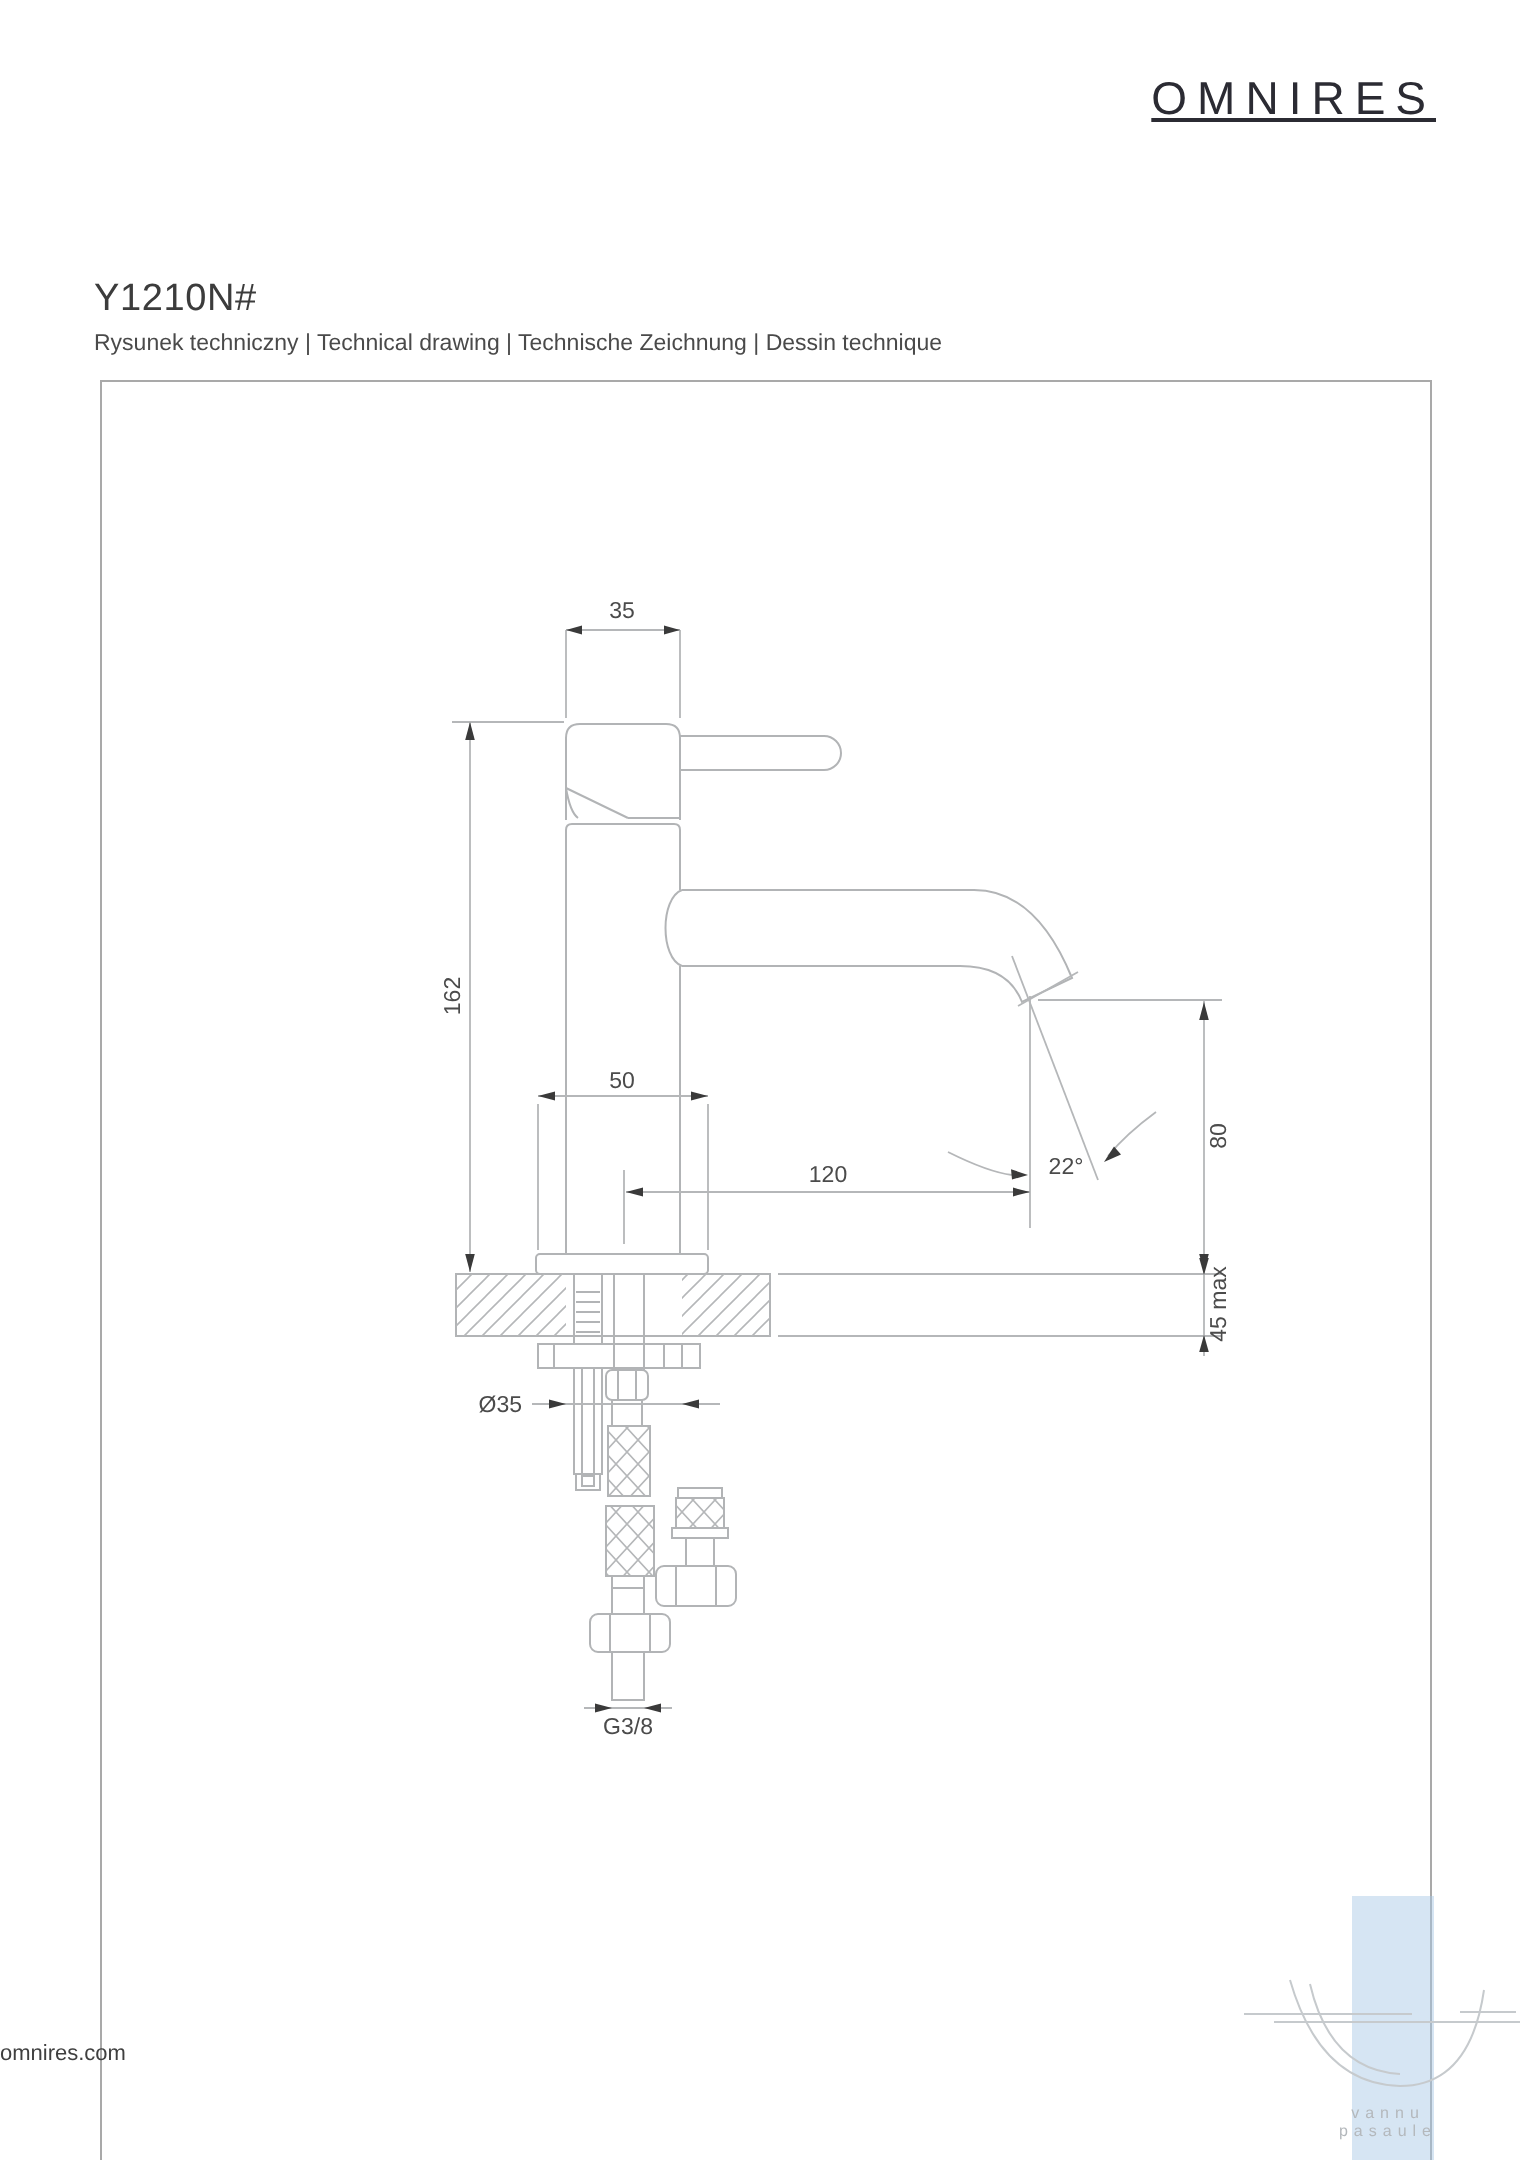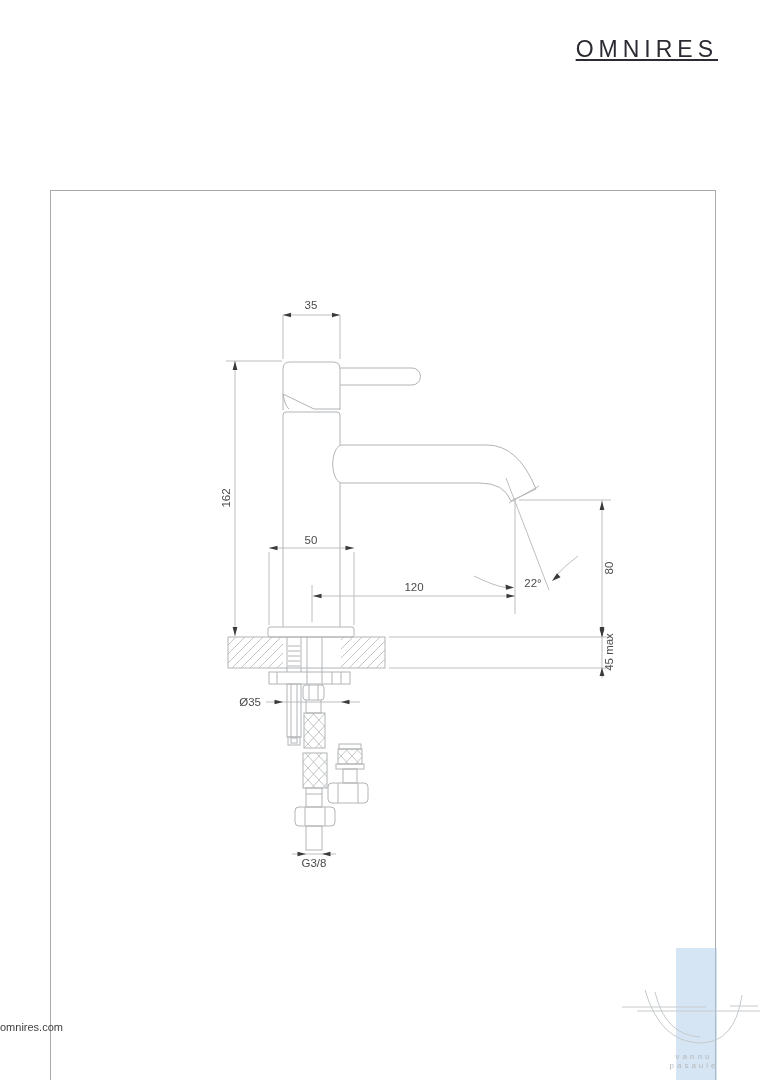--- a/index.html
+++ b/index.html
@@ -29,20 +29,22 @@
   .wm-text.l2 { top:1061px; }
 
   svg text.dim { font-family:"Liberation Sans", sans-serif; font-size:11.5px; fill:#4b4b4b; }
 </style>
 </head>
 <body>
 
 <div class="logo">OMNIRES</div>
 
 <div class="title-block">
+  <div class="product-code">Y1210N#</div>
+  <div class="subtitle">Rysunek techniczny | Technical drawing | Technische Zeichnung | Dessin technique</div>
 </div>
 
 <div class="draw-box">
 <svg width="664" height="799" viewBox="51 191 664 799" xmlns="http://www.w3.org/2000/svg">
   <defs>
     <pattern id="hatch" width="9" height="9" patternUnits="userSpaceOnUse">
       <path d="M0,9 L9,0 M-2,2 L2,-2 M7,11 L11,7" stroke="#b5b7b9" stroke-width="0.8"></path>
     </pattern>
     <pattern id="braid" width="11" height="12" patternUnits="userSpaceOnUse">
       <path d="M0,0 L11,12 M11,0 L0,12" stroke="#b5b7b9" stroke-width="0.8"></path>

